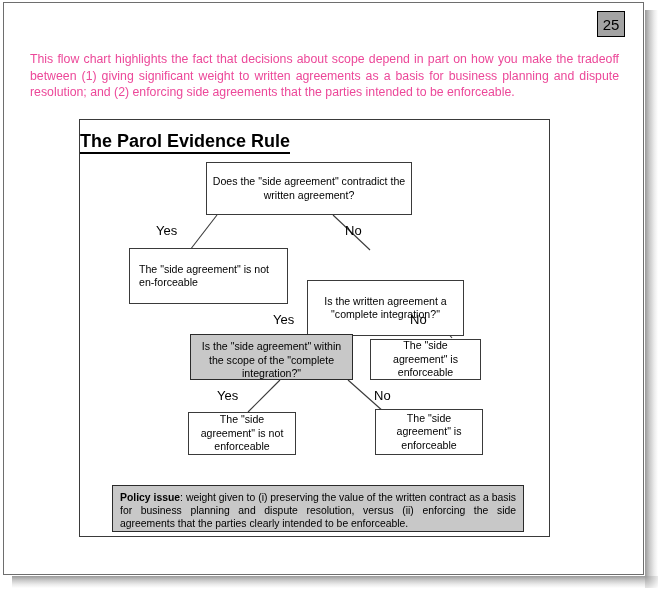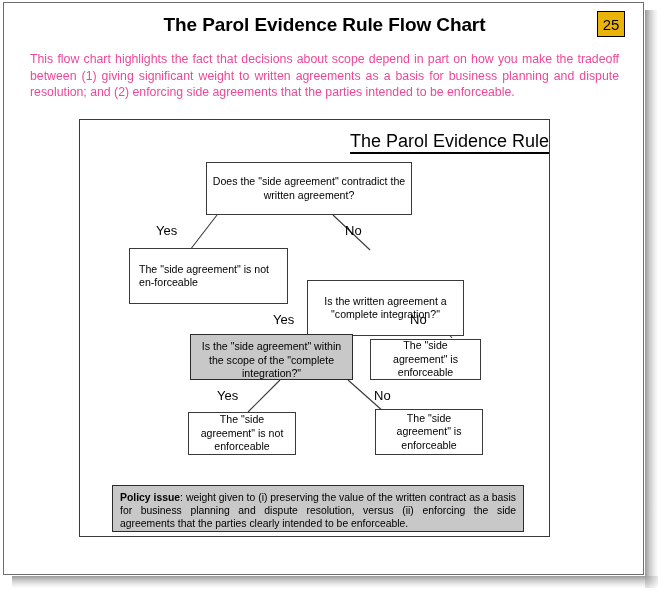--- a/index.html
+++ b/index.html
@@ -68,21 +68,21 @@
     top: 8px;
     width: 28px;
     height: 26px;
     border: 1.5px solid #000000;
     box-sizing: border-box;
     display: flex;
     align-items: center;
     justify-content: center;
     font-size: 15px;
     color: #000000;
-    background: #eab308;
+    background: #a3a3a3;
   }
 
   
   #intro-paragraph {
     position: absolute;
     left: 26px;
     top: 48px;
     width: 589px;
     font-size: 12.3px;
     line-height: 16.6px;
@@ -99,23 +99,23 @@
     height: 418px;
     border: 1.5px solid #3a3a3a;
     box-sizing: border-box;
     background: #ffffff;
   }
   #flowchart-title {
     position: absolute;
     left: 0;
     top: 11px;
     width: 100%;
-    text-align: right;
+    text-align: left;
     font-size: 18px;
-    font-weight: normal;
+    font-weight: bold;
     color: #000000;
   }
   #flowchart-title span {
     border-bottom: 2.5px solid #000000;
     padding-bottom: 1px;
   }
 
   
   .node {
     position: absolute;
@@ -195,21 +195,20 @@
 </style>
 </head>
 <body>
 
 <div id="shadow-right"></div>
 <div id="shadow-bottom"></div>
 <div id="shadow-corner"></div>
 
 <div id="page-frame">
 
-  <div id="page-title">The Parol Evidence Rule Flow Chart</div>
 
   <div id="page-number-badge">25</div>
 
   <div id="intro-paragraph">This flow chart highlights the fact that decisions about scope depend in part on how you make the tradeoff between (1) giving significant weight to written agreements as a basis for business planning and dispute resolution; and (2) enforcing side agreements that the parties intended to be enforceable.</div>
 
   <div id="flowchart-panel">
 
     <div id="flowchart-title">
       <span>The Parol Evidence Rule</span>
     </div>

